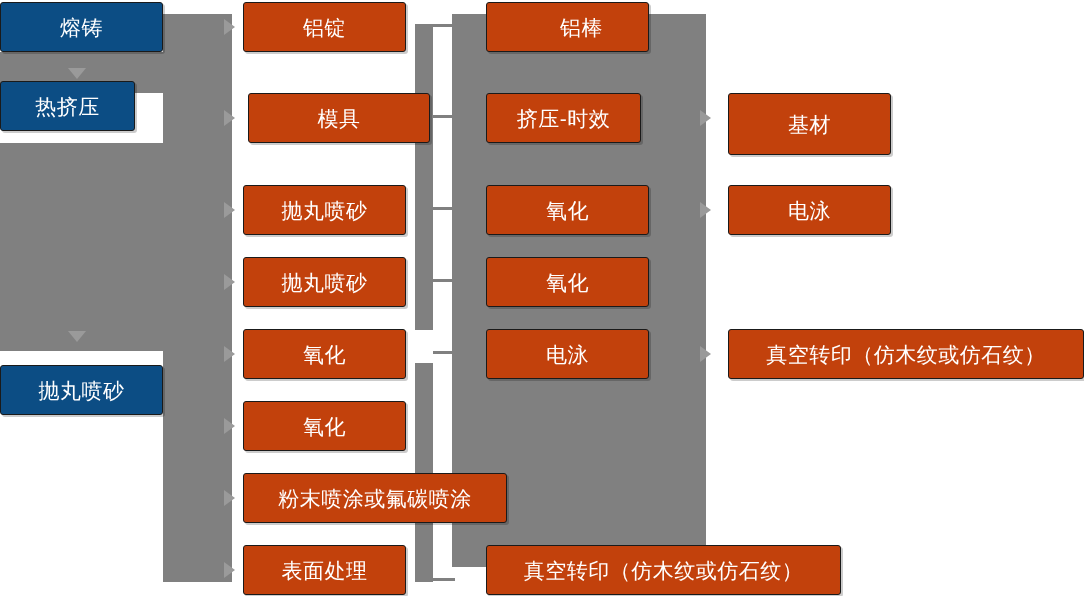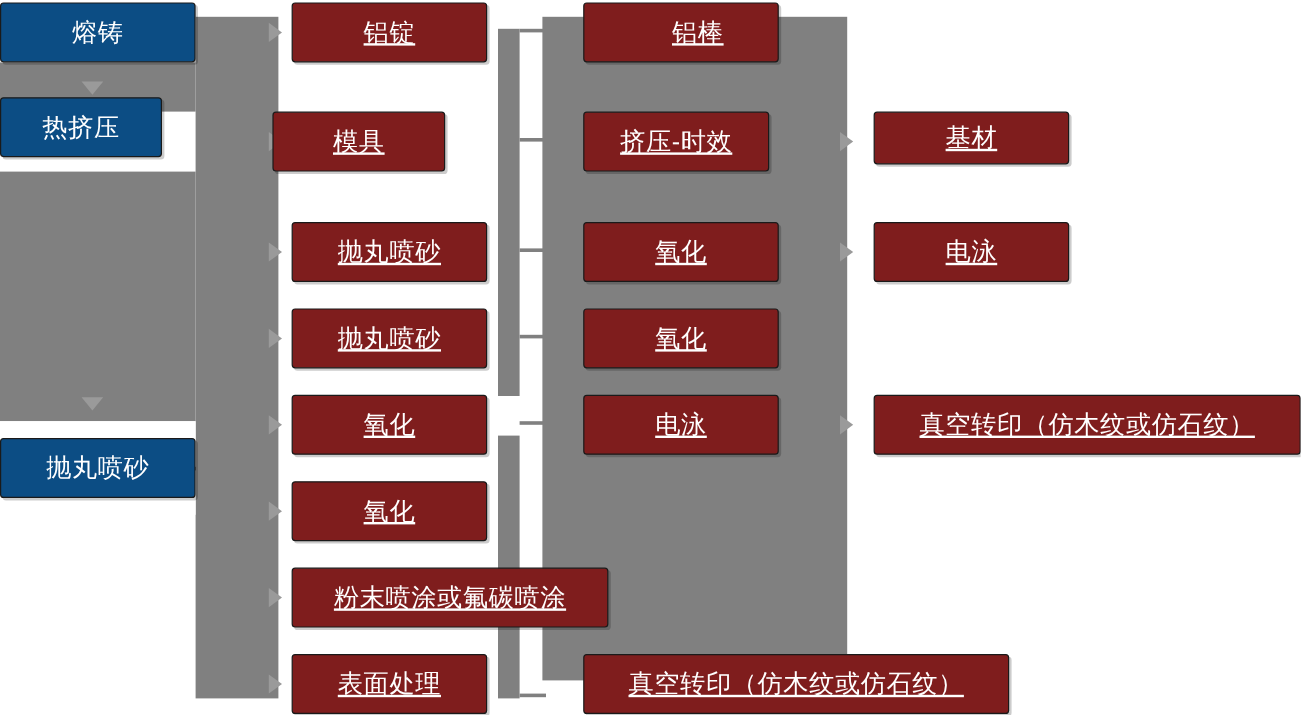--- a/index.html
+++ b/index.html
@@ -61,21 +61,21 @@
     align-items: center;
     justify-content: center;
     font-size: 21px;
     line-height: 1;
     letter-spacing: 0.5px;
     white-space: nowrap;
     box-shadow: 2px 2px 0 rgba(0,0,0,0.20);
     z-index: 5;
   }
   .box.dark   { background: #0c4d84; }
-  .box.bright { background: #7f1d1d; text-decoration: underline; }
+  .box.bright { background: #c2410c; }
   .box .cap { pointer-events: none; }
 </style>
 </head>
 <body>
 
 <div id="canvas">
 
   <div class="band" style="left:163px; top:14px; width:69px; height:568px;"></div>
 
   <div class="band" style="left:0px; top:52px; width:163px; height:41px;"></div>
@@ -120,21 +120,21 @@
       </div>
       <div class="box dark" style="left: 0px; top: 81px; width: 135px; height: 50px;">
         <span class="cap">热挤压</span>
       </div>
       <div class="box dark" style="left: 0px; top: 365px; width: 163px; height: 50px;">
         <span class="cap">抛丸喷砂</span>
       </div>
       <div class="box bright" style="left: 243px; top: 2px; width: 163px; height: 50px;">
         <span class="cap">铝锭</span>
       </div>
-      <div class="box bright" style="left: 227px; top: 93px; width: 144px; height: 50px;">
+      <div class="box bright" style="left: 248px; top: 93px; width: 182px; height: 50px;">
         <span class="cap">模具</span>
       </div>
       <div class="box bright" style="left: 243px; top: 185px; width: 163px; height: 50px;">
         <span class="cap">抛丸喷砂</span>
       </div>
       <div class="box bright" style="left: 243px; top: 257px; width: 163px; height: 50px;">
         <span class="cap">抛丸喷砂</span>
       </div>
       <div class="box bright" style="left: 243px; top: 329px; width: 163px; height: 50px;">
         <span class="cap">氧化</span>
@@ -159,21 +159,21 @@
       </div>
       <div class="box bright" style="left: 486px; top: 257px; width: 163px; height: 50px;">
         <span class="cap">氧化</span>
       </div>
       <div class="box bright" style="left: 486px; top: 329px; width: 163px; height: 50px;">
         <span class="cap">电泳</span>
       </div>
       <div class="box bright" style="left: 486px; top: 545px; width: 355px; height: 50px;">
         <span class="cap">真空转印（仿木纹或仿石纹）</span>
       </div>
-      <div class="box bright" style="left: 728px; top: 93px; width: 163px; height: 44px;">
+      <div class="box bright" style="left: 728px; top: 93px; width: 163px; height: 62px;">
         <span class="cap">基材</span>
       </div>
       <div class="box bright" style="left: 728px; top: 185px; width: 163px; height: 50px;">
         <span class="cap">电泳</span>
       </div>
       <div class="box bright" style="left: 728px; top: 329px; width: 356px; height: 50px;">
         <span class="cap">真空转印（仿木纹或仿石纹）</span>
       </div>
     </div>
 

